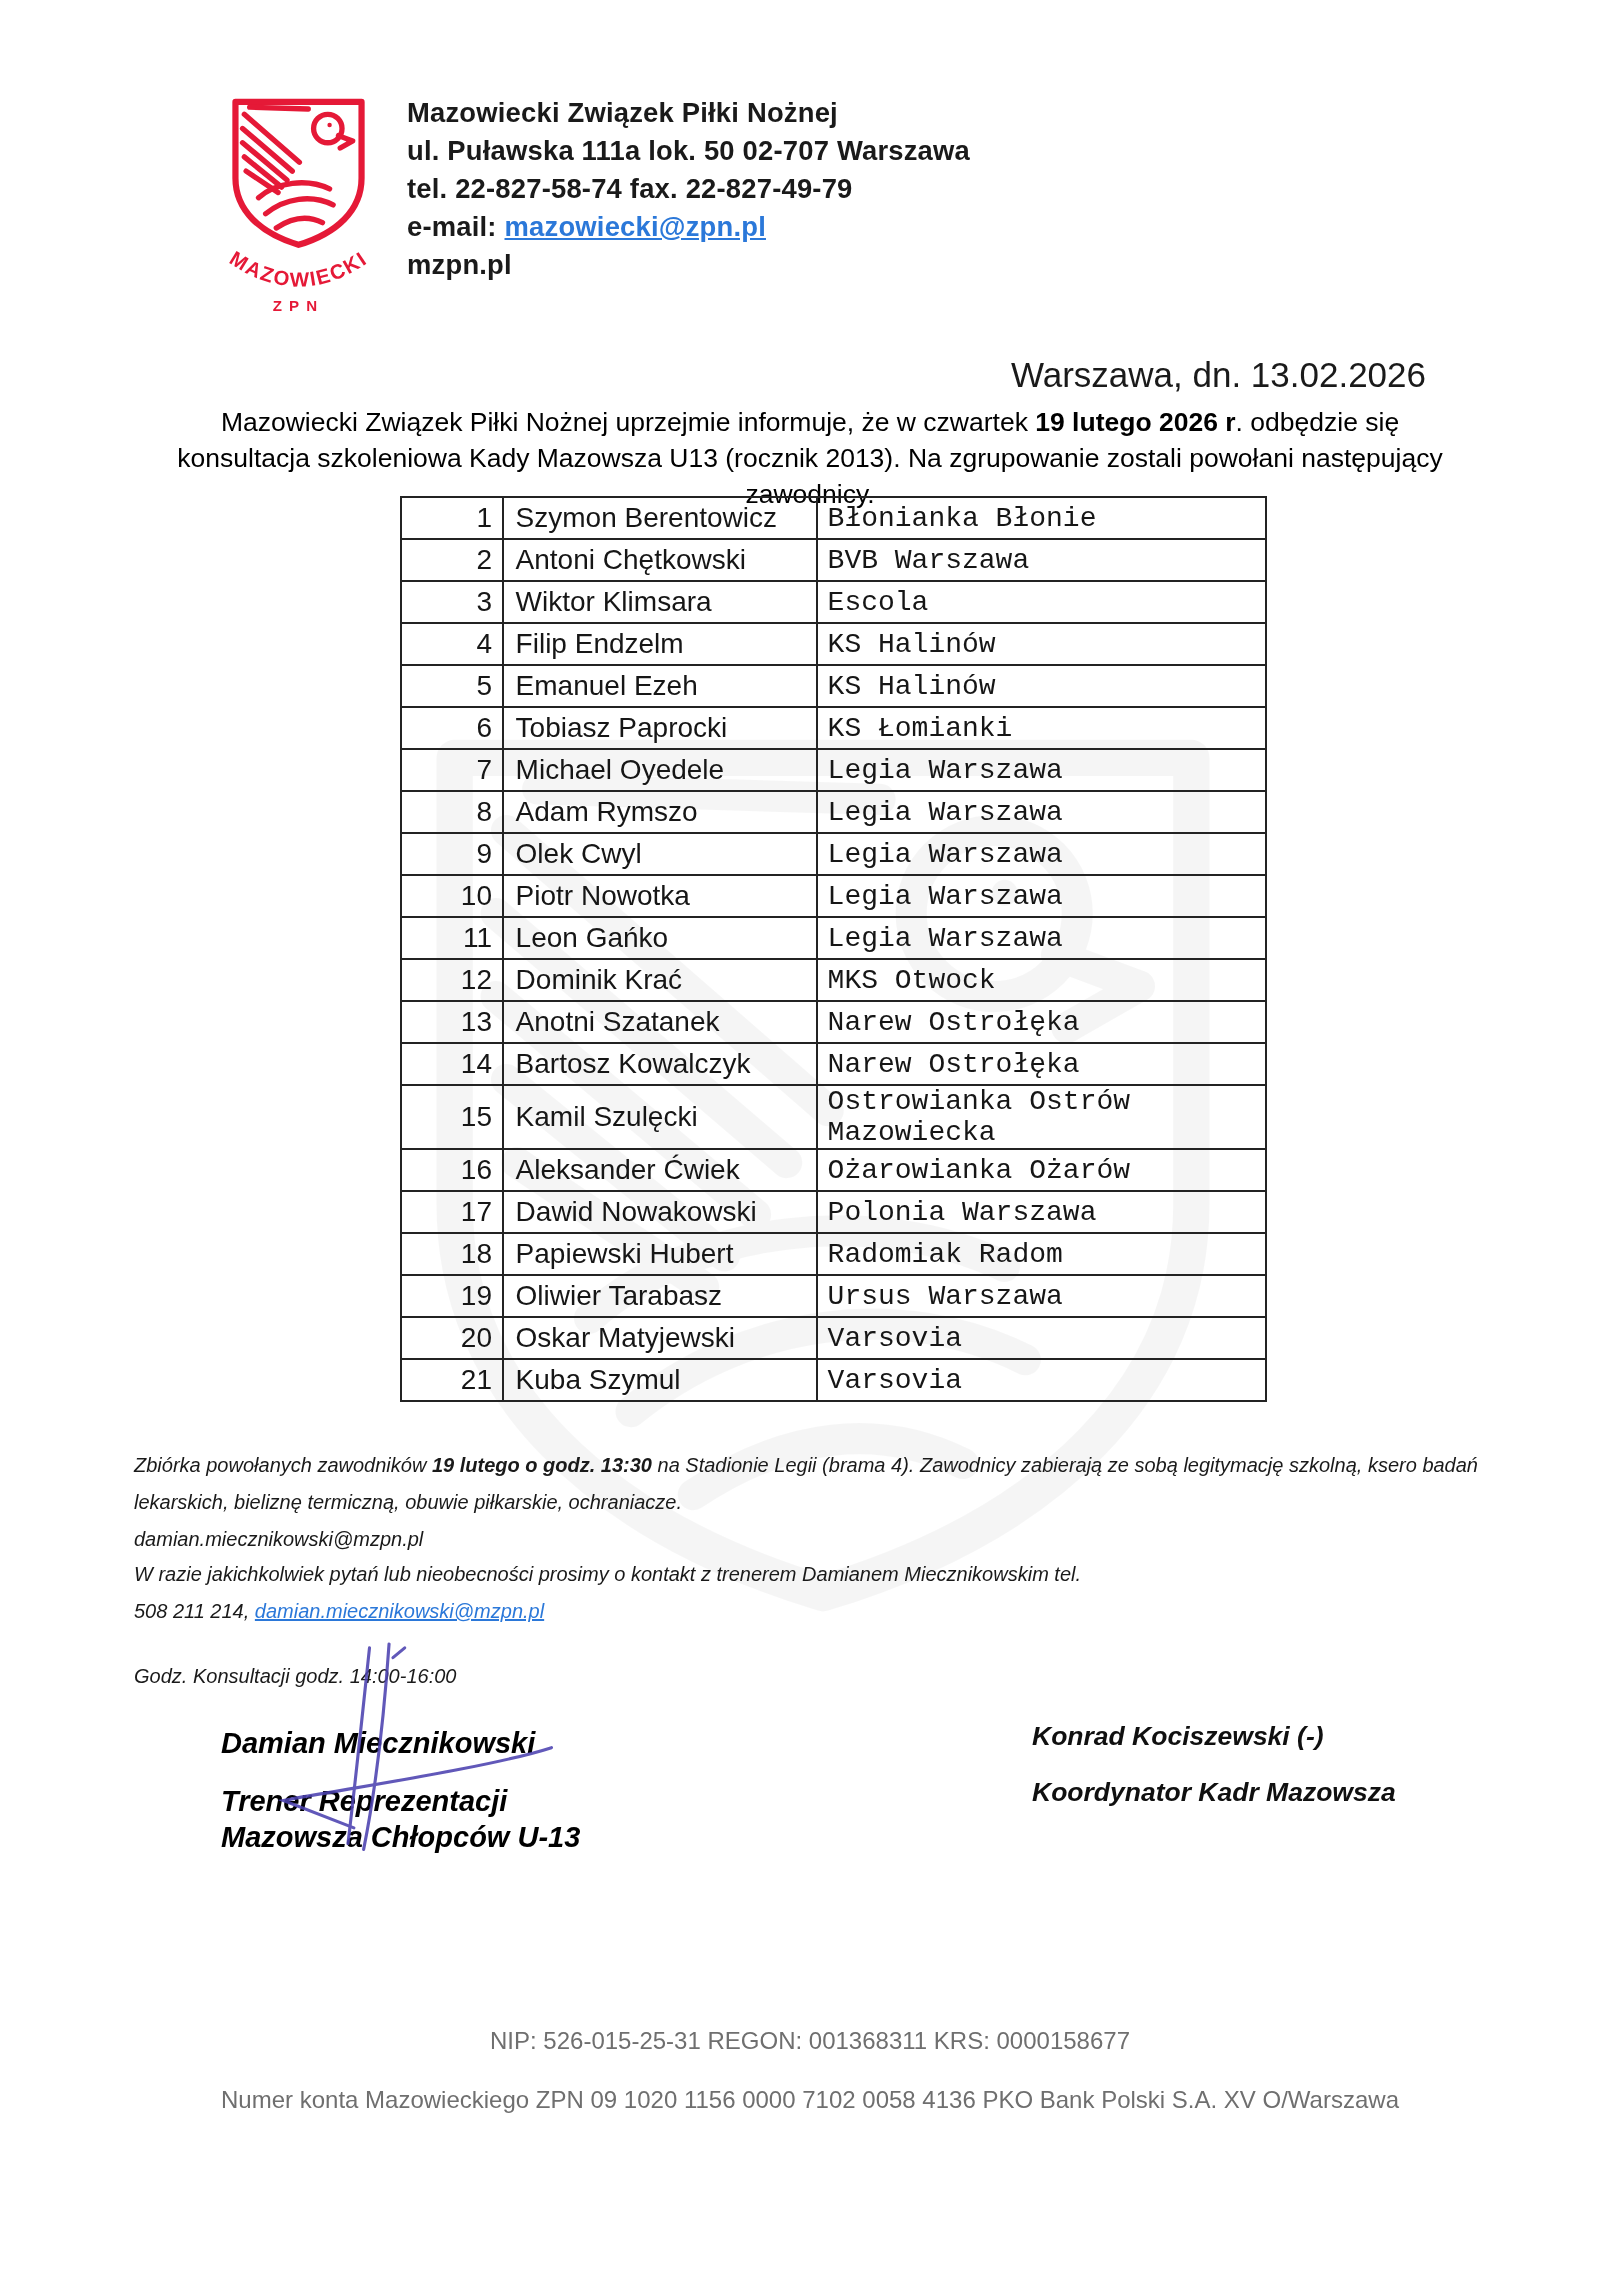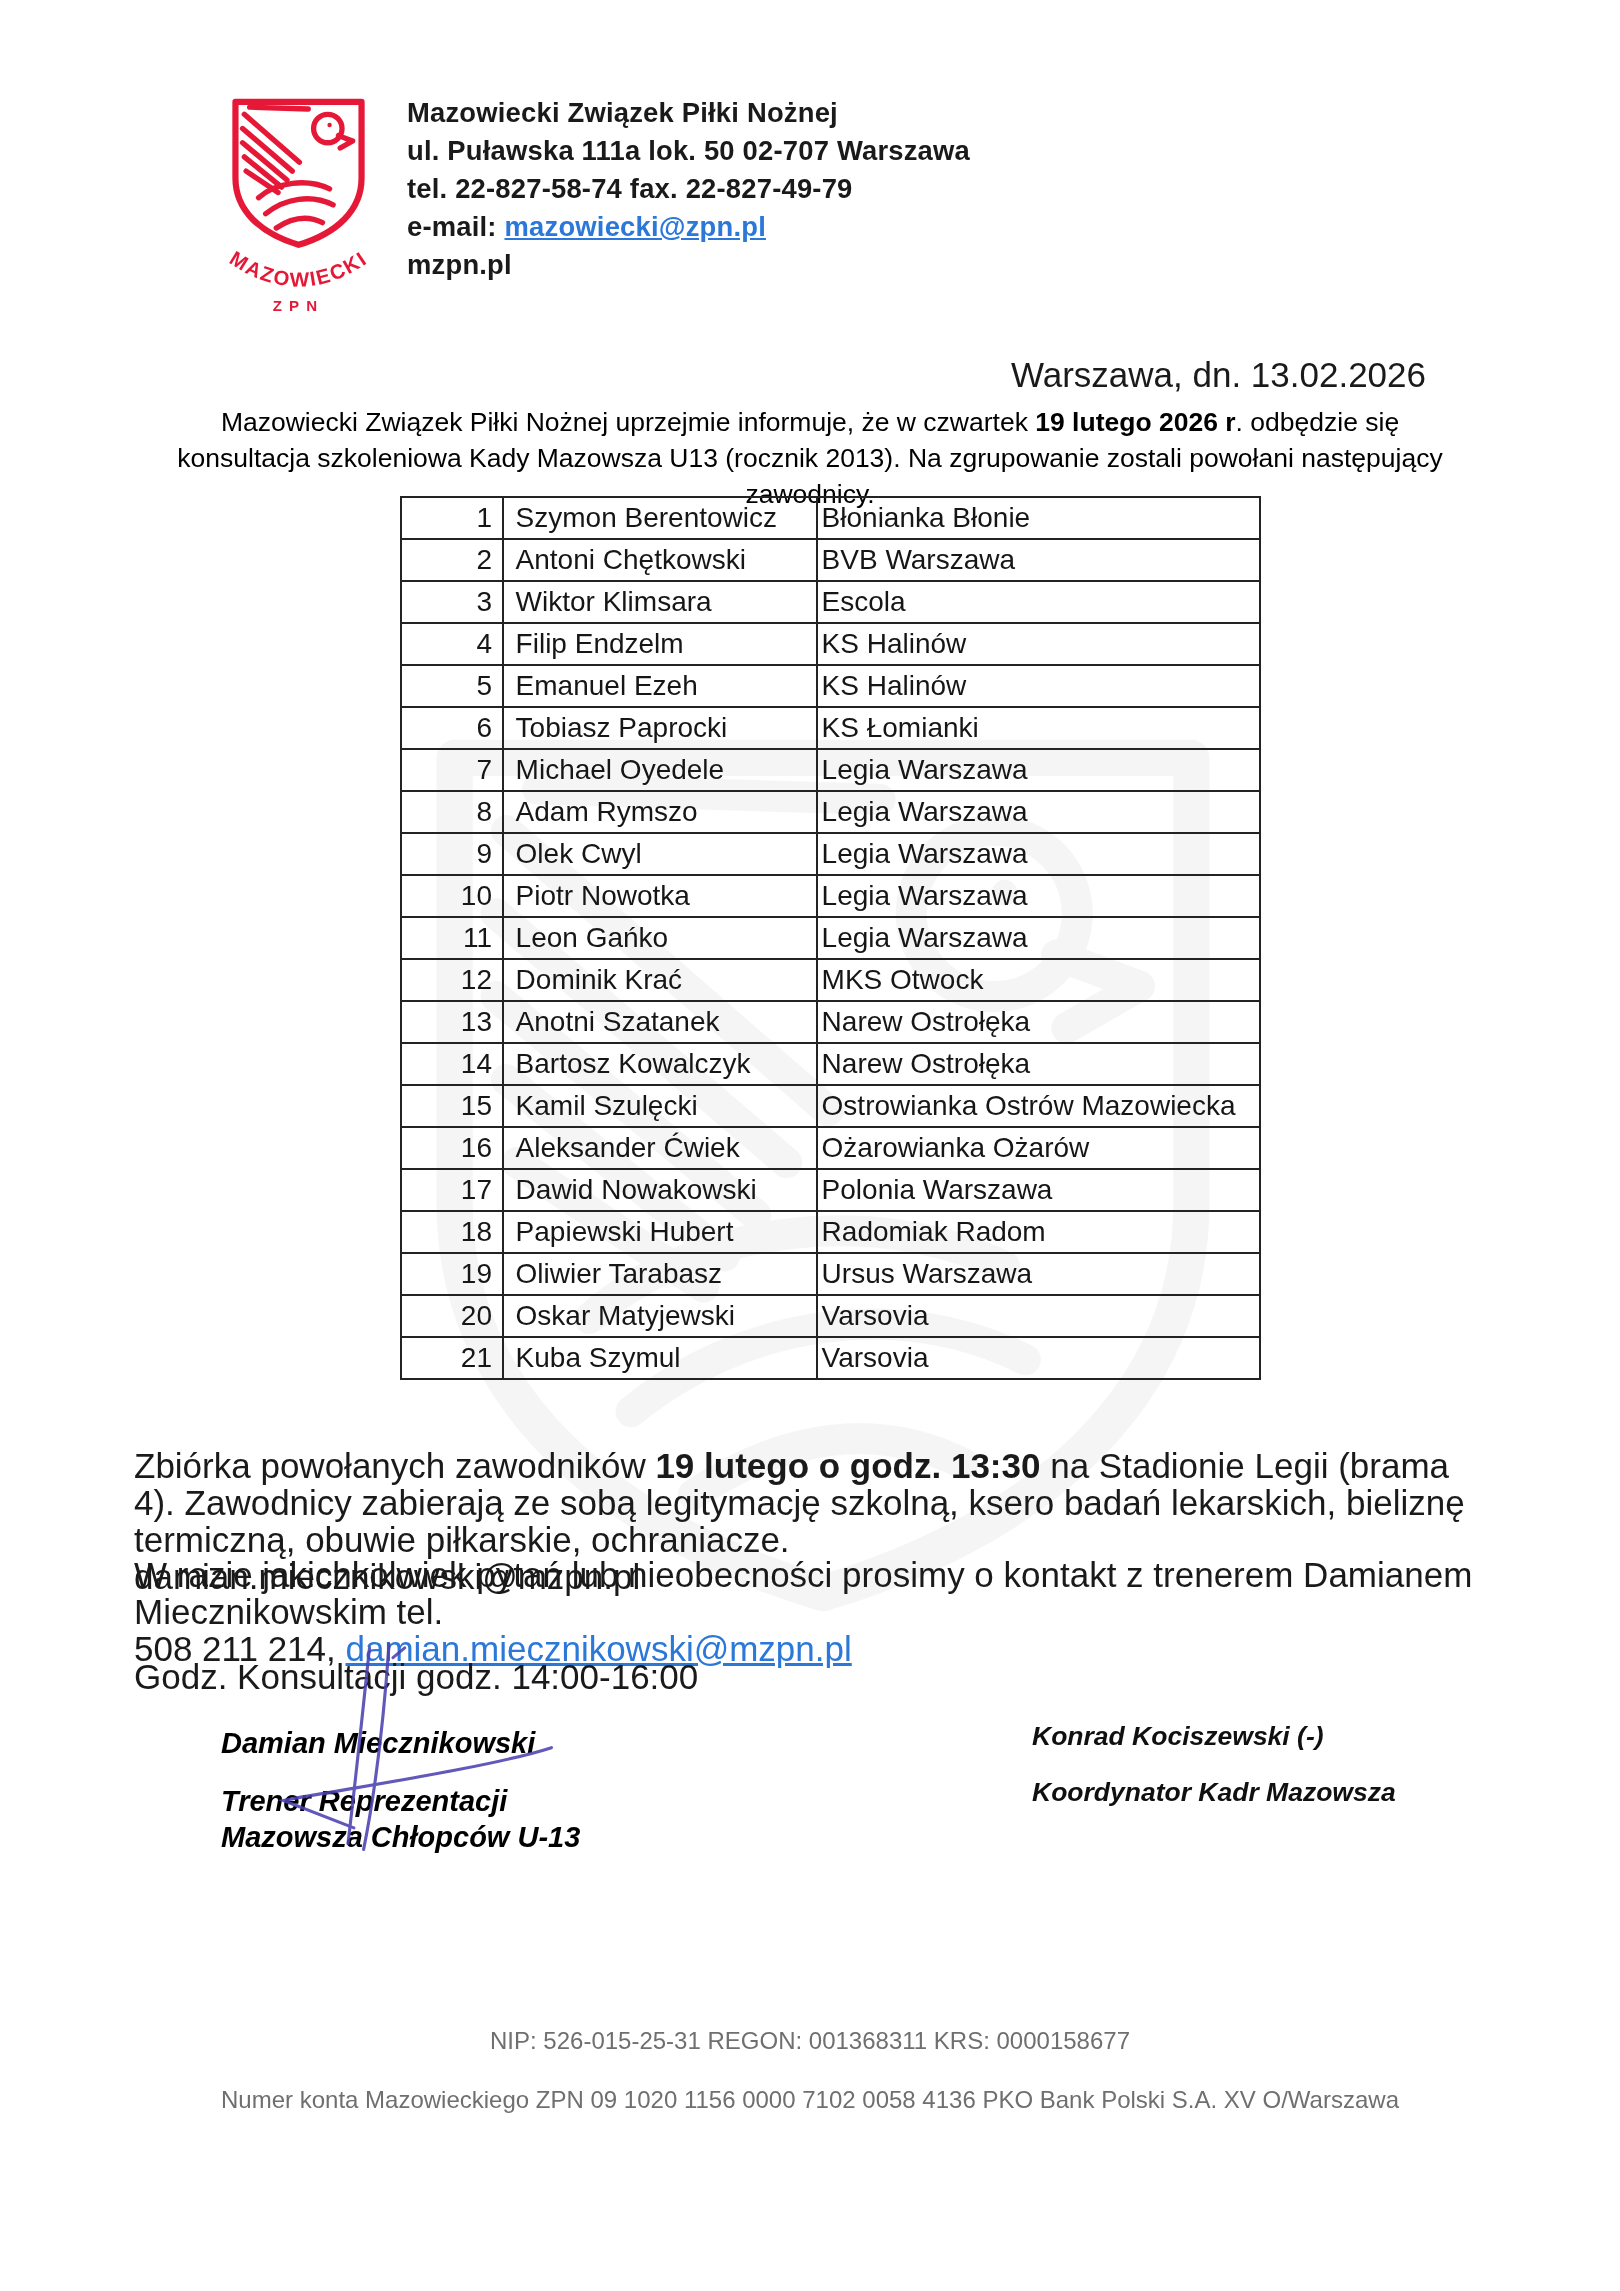--- a/index.html
+++ b/index.html
@@ -33,24 +33,24 @@
   .b{ font-weight:bold; }
   
   .roster{
     position:absolute; left:400px; top:496px;
     border-collapse:collapse; table-layout:fixed; width:827px;
     font-size:28px; color:#161616;
   }
   .roster td{ border:2px solid #232323; height:40px; padding:0; vertical-align:middle; background:transparent;}
   .roster td.no{ width:90px; text-align:right; padding-right:9.8px; }
   .roster td.name{ width:300px; padding-left:11.8px; }
-  .roster td.club{ width:437px; padding-left:4px; }
+  .roster td.club{ width:437px; padding-left:10px;font-family:Liberation Mono, monospace; }
   
   .para{ position:absolute; left:134px; width:1362px; margin:0;
-         font-size:35px; line-height:37px; color:#1a1a1a; }
+         font-size:20px; line-height:37px; color:#1a1a1a;font-style:italic; }
   .p1{ top:1447px; }
   .p2{ top:1556px; }
   .hours{ top:1658px; }
   .block{ display:block; }
   
   .sig-left{
     position:absolute; left:221px; top:1725px; z-index:1;
     font-weight:bold; font-style:italic; font-size:29px; color:#000000;
     line-height:36px;
   }

